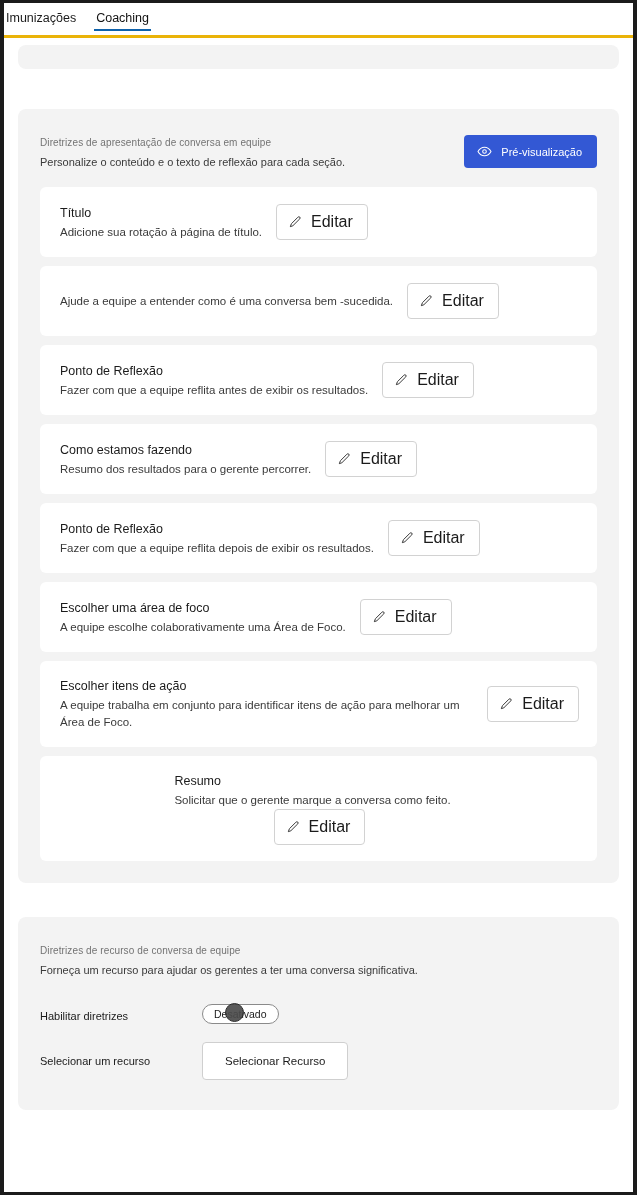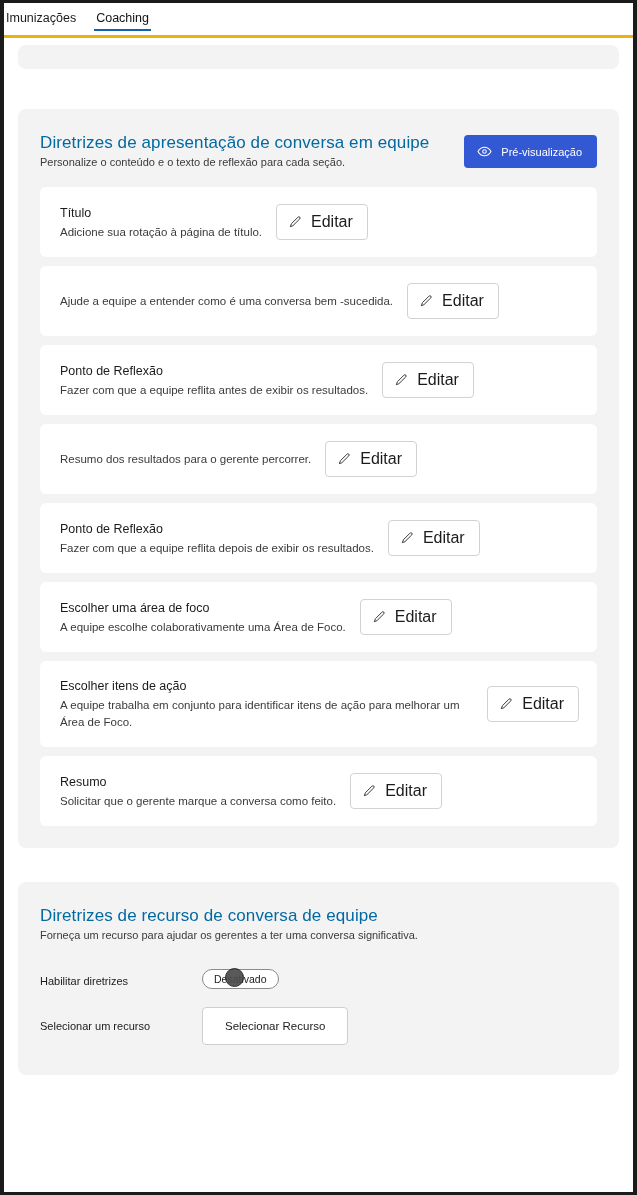--- a/index.html
+++ b/index.html
@@ -78,22 +78,22 @@
     padding: 24px 22px 22px 22px;
   }
 
   .panel-head {
     display: flex;
     align-items: flex-start;
     justify-content: space-between;
     margin-bottom: 17px;
   }
   .panel-title {
-    font-size: 17px;
-    color: #0369a1;
+    font-size: 10px;
+    color: #737373;
     line-height: 19px;
     letter-spacing: .1px;
   }
   .panel-sub {
     font-size: 11px;
     color: #3a3a3a;
     line-height: 16px;
     margin-top: 2px;
   }
 
@@ -119,21 +119,21 @@
   .row {
     background: #ffffff;
     border-radius: 6px;
     display: flex;
     align-items: center;
     justify-content: flex-start;
     padding: 16px 18px 16px 20px;
     margin-bottom: 9px;
     min-height: 70px;
   }
-  .row:last-child { margin-bottom: 0; }
+  .row:last-child { margin-bottom: 0; flex-direction: column; }
   .row-text { padding-right: 14px; }
   .row-title {
     font-size: 12.5px;
     color: #1b1b1b;
     line-height: 18px;
     margin-bottom: 2px;
   }
   .row-desc {
     font-size: 11.5px;
     color: #3a3a3a;
@@ -295,20 +295,21 @@
               <span>
                 <svg width="14" height="14" viewBox="0 0 24 24" fill="none" stroke="#2b2b2b" stroke-width="1.6" stroke-linecap="round" stroke-linejoin="round">
                   <path d="M17.2 3.6a2.1 2.1 0 0 1 3 3L8.4 18.4 4 20l1.6-4.4z"></path>
                 </svg>
               </span>
               <span>Editar</span>
             </button>
           </div>
           <div class="row">
             <div class="row-text">
+              <div class="row-title">Como estamos fazendo</div>
               <div class="row-desc">Resumo dos resultados para o gerente percorrer.</div>
             </div>
             <button class="edit-btn">
               <span>
                 <svg width="14" height="14" viewBox="0 0 24 24" fill="none" stroke="#2b2b2b" stroke-width="1.6" stroke-linecap="round" stroke-linejoin="round">
                   <path d="M17.2 3.6a2.1 2.1 0 0 1 3 3L8.4 18.4 4 20l1.6-4.4z"></path>
                 </svg>
               </span>
               <span>Editar</span>
             </button>

